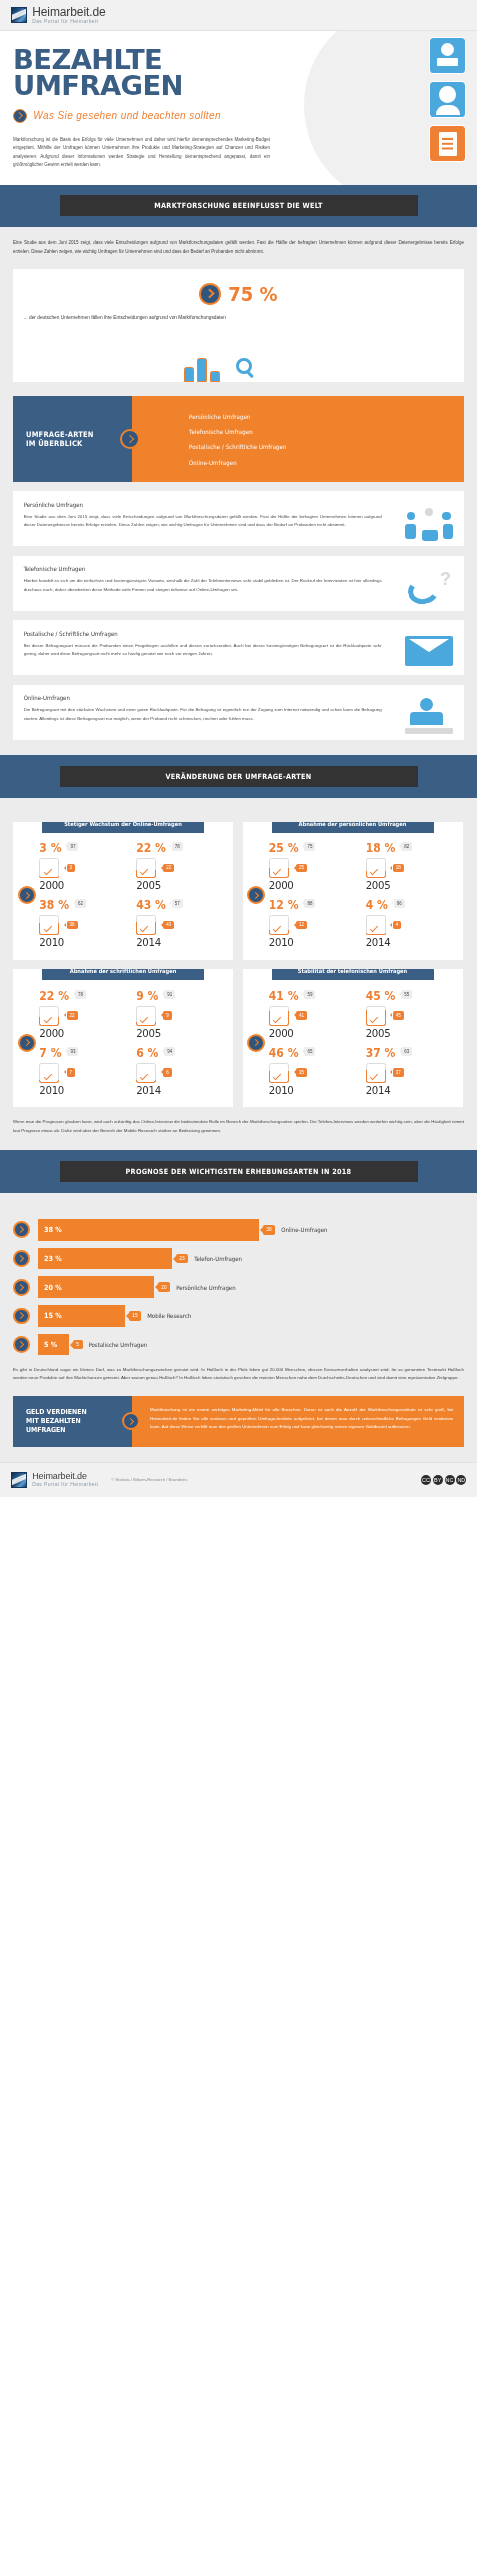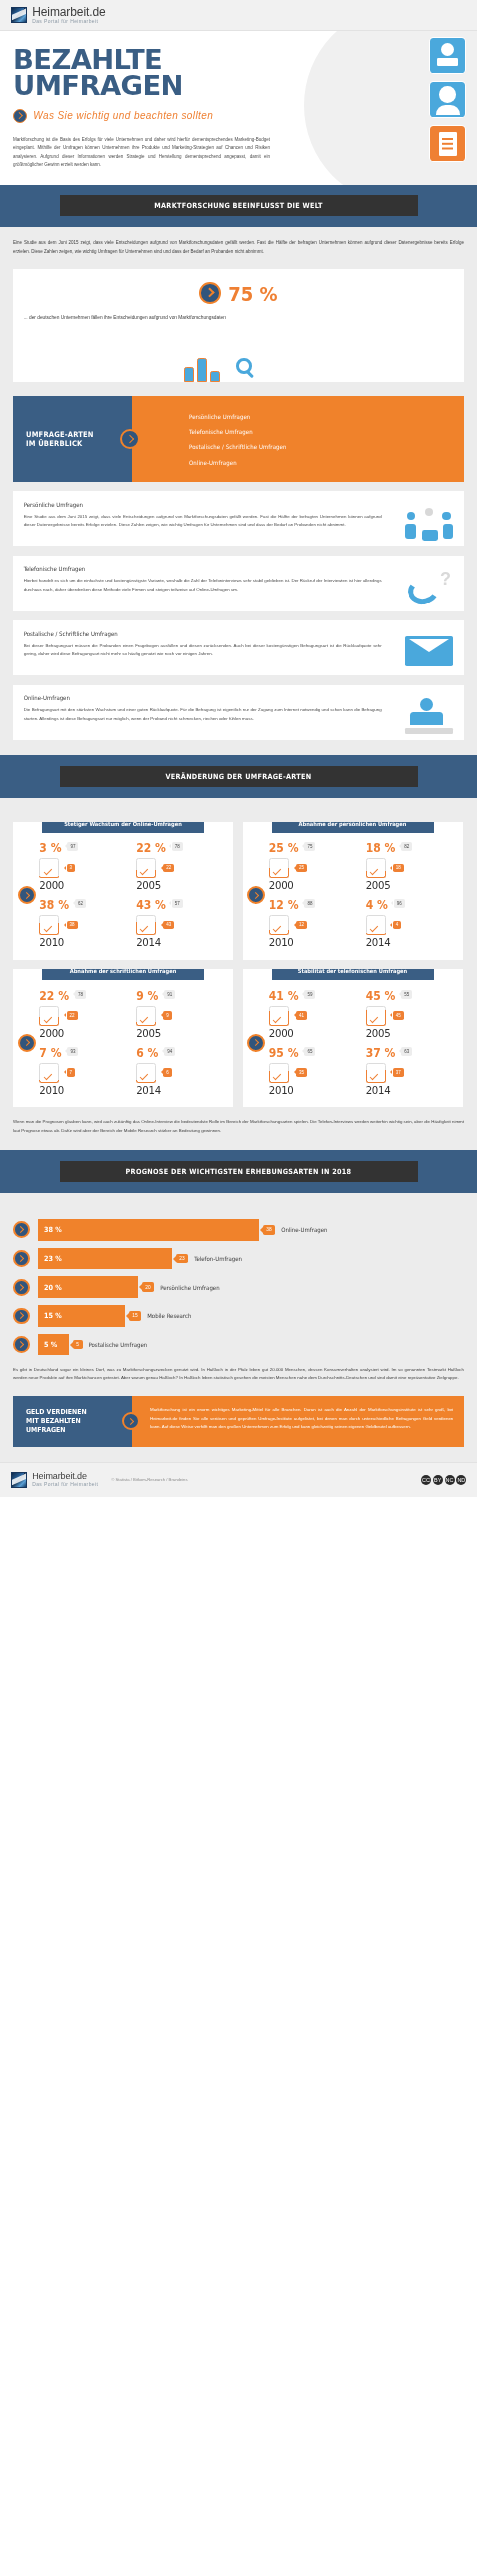--- a/index.html
+++ b/index.html
@@ -76,21 +76,21 @@
     background:#333333; color:#fff; font-size:7.2px; letter-spacing:0.3px;
     padding:6px 0; width:358px; text-align:center; font-weight:bold;
     font-family:"DejaVu Sans Condensed","Liberation Sans",sans-serif;
   }
   .grey-sec { background:#ececec; padding:12px 13px 15.5px 13px; position:relative; overflow:hidden; }
   .sec-p { font-size:4.5px; line-height:1.9; color:#3f3f3f; text-align:justify; }
 
   
   .stats { display:flex; gap:9.5px; margin-top:13px; }
   .stat-card { flex:1; background:#fff; padding:13px 10.7px 0 10.7px; position:relative; min-height:113px; overflow:hidden;}
-  .stat-top { display:flex; justify-content:center; }
+  .stat-top { display:flex; align-items:center; justify-content:center; }
   .circ-big { width:21.5px;height:21.5px;border-radius:50%;background:#31557c;border:2.4px solid #f0822b;
      display:flex;align-items:center;justify-content:center;flex:none;}
   .circ-big:after{content:"";width:5.4px;height:5.4px;border-right:2px solid #f0822b;border-top:2px solid #f0822b;
      transform:rotate(45deg);margin-left:-1.8px;}
   .pct-big { font-size:20px;color:#ef8033;font-weight:bold;margin-left:7.2px;
      font-family:"DejaVu Sans Condensed","Liberation Sans",sans-serif;}
   .stat-cap { font-size:4.8px; line-height:1.75; color:#3b3b3b; margin-top:8.4px; }
   .stat-art { position:absolute; bottom:0; left:0; right:0; height:39px; }
   .bar-art { position:absolute; bottom:0; display:flex; align-items:flex-end; gap:3px; left:50%; transform:translateX(-50%);}
   .bar-art i { display:block; width:10px; background:#4aa8dc; border:1.2px solid #ef8033; border-radius:2.4px 2.4px 0 0;}
@@ -246,21 +246,21 @@
         </div>
     </div>
     <div class="hero-inner">
       <div class="hero-left">
         <h1 class="big">
           <span>BEZAHLTE</span>
           <span class="l2">UMFRAGEN</span>
         </h1>
         <div class="subline">
           <span class="chev"></span>
-          <span class="sub-text">Was Sie wichtig und beachten sollten</span>
+          <span class="sub-text">Was Sie gesehen und beachten sollten</span>
         </div>
       </div>
     </div>
     <p class="intro-p">Marktforschung ist die Basis des Erfolgs für viele Unternehmen und daher wird hierfür dementsprechendes Marketing-Budget eingeplant. Mithilfe der Umfragen können Unternehmen ihre Produkte und Marketing-Strategien auf Chancen und Risiken analysieren. Aufgrund dieser Informationen werden Strategie und Herstellung dementsprechend angepasst, damit ein größtmöglicher Gewinn erzielt werden kann.</p>
   </div>
 
   <div class="band">
     <div class="plate">MARKTFORSCHUNG BEEINFLUSST DIE WELT</div>
   </div>
 
@@ -584,21 +584,21 @@
                     <i class="sheet"></i>
                     <i class="fill" style="height:15.5px"></i>
                     <i class="chk"></i>
                   </span>
                 <span class="tag-or">45</span>
                 </div>
               <div class="year">2005</div>
             </div>
             <div class="cell">
               <div class="row1">
-                  <span class="pct">95 %</span>
+                  <span class="pct">46 %</span>
                 <span class="tag-grey">65</span>
                 </div>
               <div class="row2">
                   <span class="docicon">
                     <i class="sheet"></i>
                     <i class="fill" style="height:12px"></i>
                     <i class="chk"></i>
                   </span>
                 <span class="tag-or">35</span>
                 </div>
@@ -645,21 +645,21 @@
         <span class="bar-knob"></span>
         <div class="bar-track">
           <span class="bar-fill" style="width:134px">23 %</span>
           <span class="bar-badge">23</span>
           <span class="bar-label">Telefon-Umfragen</span>
         </div>
       </div>
       <div class="bar-row">
         <span class="bar-knob"></span>
         <div class="bar-track">
-          <span class="bar-fill" style="width:100px">20 %</span>
+          <span class="bar-fill" style="width:116px">20 %</span>
           <span class="bar-badge">20</span>
           <span class="bar-label">Persönliche Umfragen</span>
         </div>
       </div>
       <div class="bar-row">
         <span class="bar-knob"></span>
         <div class="bar-track">
           <span class="bar-fill" style="width:87px">15 %</span>
           <span class="bar-badge">15</span>
           <span class="bar-label">Mobile Research</span>

